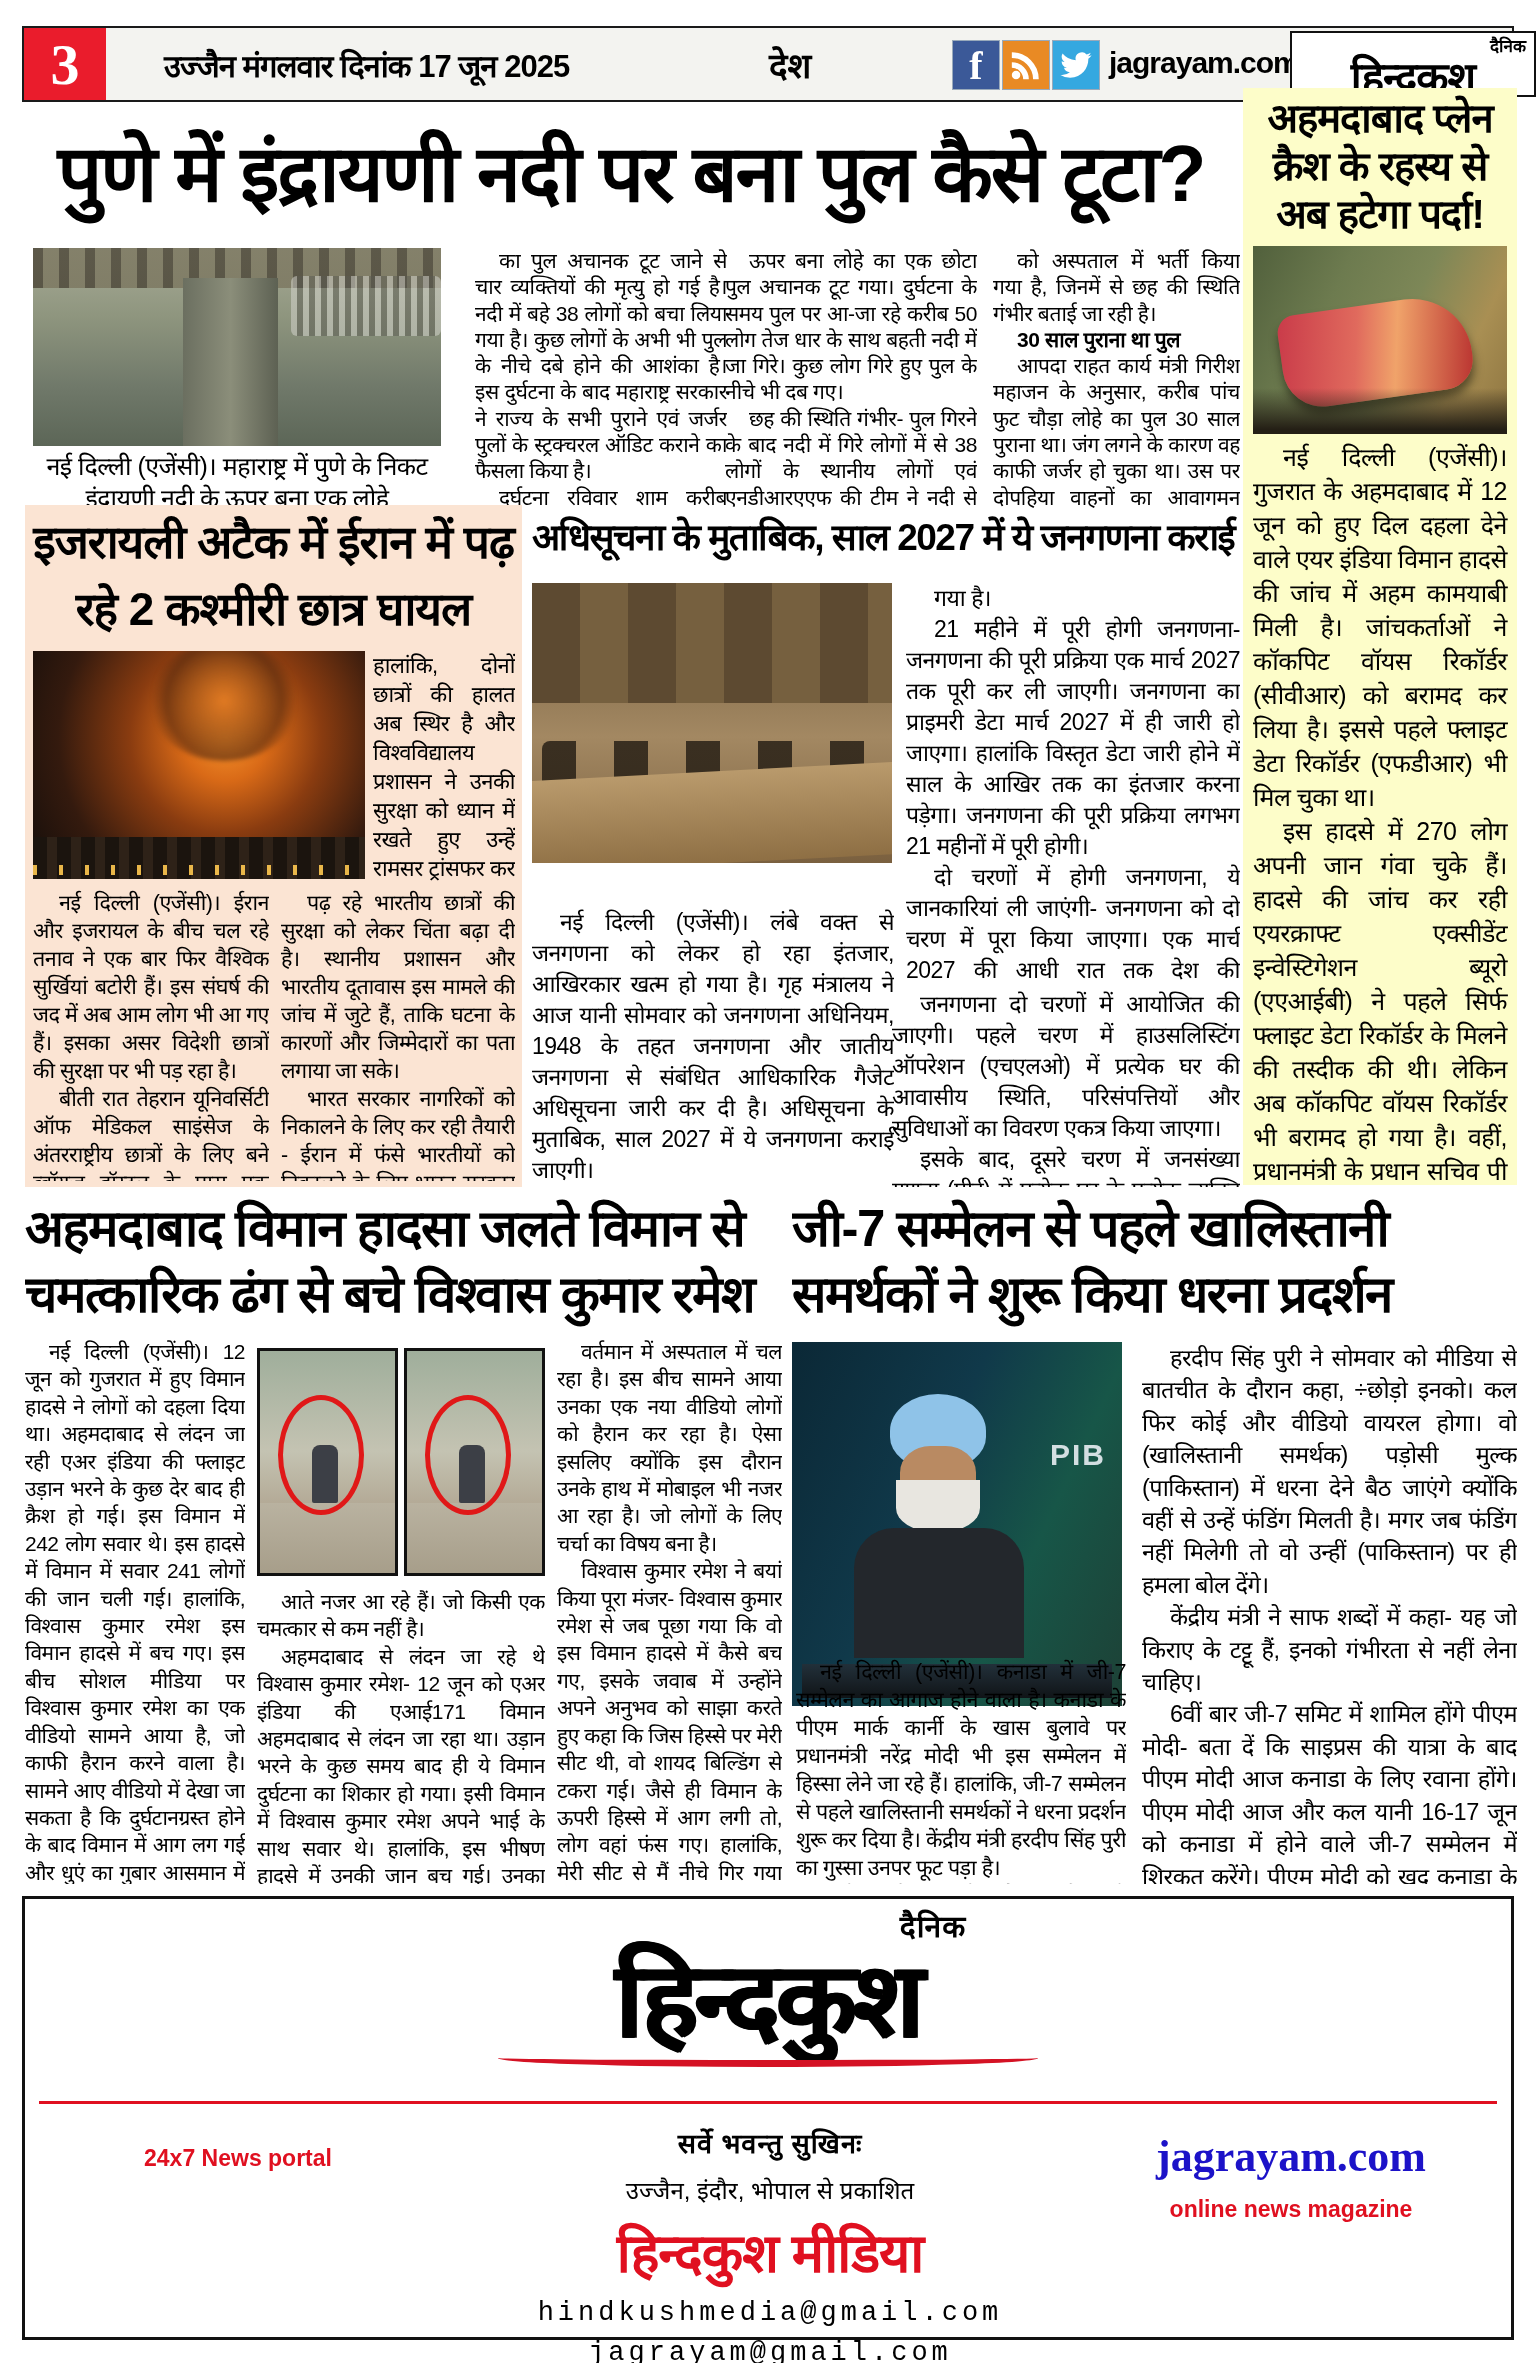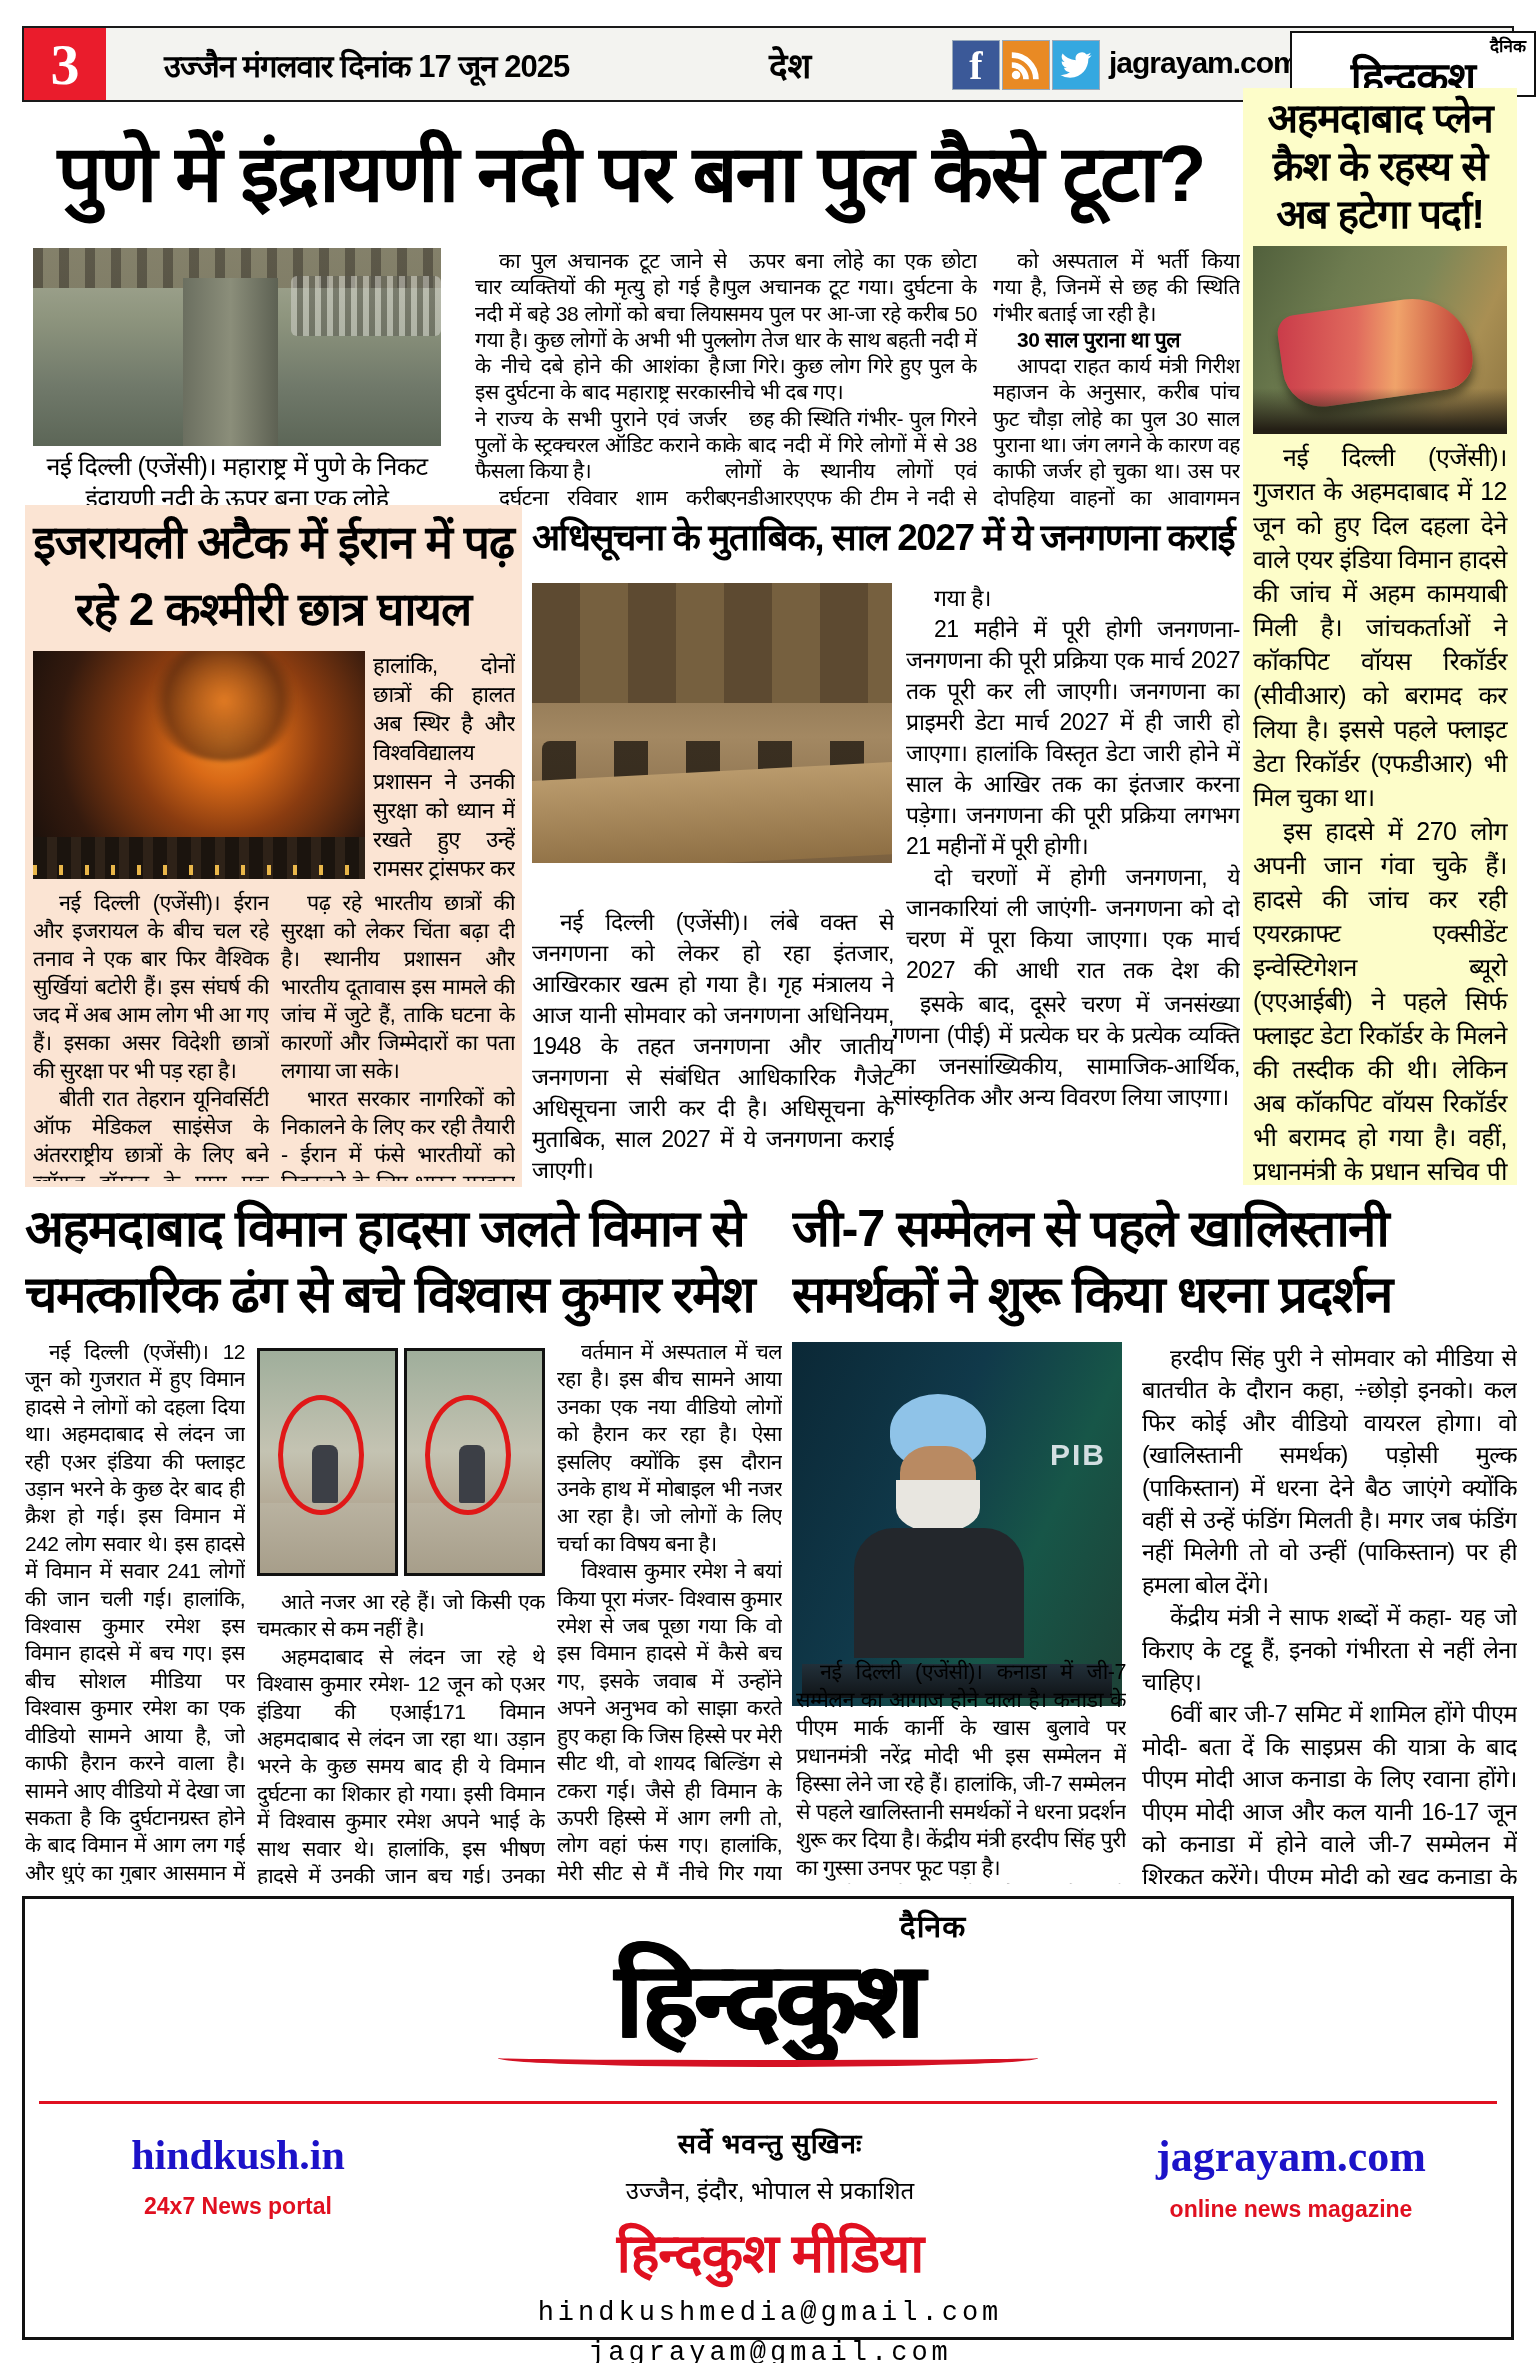--- a/index.html
+++ b/index.html
@@ -253,20 +253,21 @@
   <div id="census-left">
     <p>नई दिल्ली (एजेंसी)। लंबे वक्त से जनगणना को लेकर हो रहा इंतजार, आखिरकार खत्म हो गया है। गृह मंत्रालय ने आज यानी सोमवार को जनगणना अधिनियम, 1948 के तहत जनगणना और जातीय जनगणना से संबंधित आधिकारिक गैजेट अधिसूचना जारी कर दी है। अधिसूचना के मुताबिक, साल 2027 में ये जनगणना कराई जाएगी।</p>
     <p>देश के ज्यादातर राज्यों में जनगणना के लिए 1 मार्च 2027 की आधी रात की तारीख को आधार माना जाएगा। लेकिन, ठंडे और बर्फबारी वाले इलाकों जैसे जम्मू-कश्मीर के कुछ हिस्से, हिमाचल प्रदेश, लद्दाख और उत्तराखंड में यह तारीख 1 अक्टूबर 2026 तय की गई है। खराब मौसम के मद्देनजर ये फैसला लिया</p>
   </div>
   <div id="census-right">
     <p>गया है।</p>
     <p>21 महीने में पूरी होगी जनगणना- जनगणना की पूरी प्रक्रिया एक मार्च 2027 तक पूरी कर ली जाएगी। जनगणना का प्राइमरी डेटा मार्च 2027 में ही जारी हो जाएगा। हालांकि विस्तृत डेटा जारी होने में साल के आखिर तक का इंतजार करना पड़ेगा। जनगणना की पूरी प्रक्रिया लगभग 21 महीनों में पूरी होगी।</p>
     <p>दो चरणों में होगी जनगणना, ये जानकारियां ली जाएंगी- जनगणना को दो चरण में पूरा किया जाएगा। एक मार्च 2027 की आधी रात तक देश की जनसंख्या और सामाजिक स्थिति का जो भी आंकड़ा होगा, वही रिकॉर्ड में दर्ज किया जाएगा। इसी को आधार माना जाएगा।</p>
   </div>
   <div id="census-bottom">
+    <p>जनगणना दो चरणों में आयोजित की जाएगी। पहले चरण में हाउसलिस्टिंग ऑपरेशन (एचएलओ) में प्रत्येक घर की आवासीय स्थिति, परिसंपत्तियों और सुविधाओं का विवरण एकत्र किया जाएगा।</p>
     <p>इसके बाद, दूसरे चरण में जनसंख्या गणना (पीई) में प्रत्येक घर के प्रत्येक व्यक्ति का जनसांख्यिकीय, सामाजिक-आर्थिक, सांस्कृतिक और अन्य विवरण लिया जाएगा।</p>
   </div>
 </div>
 
 <div id="vishwas" class="abs">
   <h2>अहमदाबाद विमान हादसा जलते विमान से चमत्कारिक ढंग से बचे विश्वास कुमार रमेश</h2>
   <div id="vcol1">
     <p>नई दिल्ली (एजेंसी)। 12 जून को गुजरात में हुए विमान हादसे ने लोगों को दहला दिया था। अहमदाबाद से लंदन जा रही एअर इंडिया की फ्लाइट उड़ान भरने के कुछ देर बाद ही क्रैश हो गई। इस विमान में 242 लोग सवार थे। इस हादसे में विमान में सवार 241 लोगों की जान चली गई। हालांकि, विश्वास कुमार रमेश इस विमान हादसे में बच गए। इस बीच सोशल मीडिया पर विश्वास कुमार रमेश का एक वीडियो सामने आया है, जो काफी हैरान करने वाला है। सामने आए वीडियो में देखा जा सकता है कि दुर्घटानग्रस्त होने के बाद विमान में आग लग गई और धुएं का गुबार आसमान में दिखा। विमान में हुए विस्फोट के बीच से विश्वास कुमार रमेश बाहर</p>
   </div>
   <div id="vstills">
@@ -315,21 +316,20 @@
 </div>
 
 <div id="footer" class="abs">
   <div id="f-mast">
     <div class="d">दैनिक</div>
     <div class="m">हिन्दकुश</div>
   </div>
   <div class="swoosh abs" id="f-swoosh" style="left:50%;transform:translateX(-50%);top:150px;width:540px;height:18px;border-bottom:7px solid #d41224;border-radius:0 0 50% 50%;"></div>
   <div id="f-rule"></div>
   <div id="f-left">
-    <div class="url">hindkush.in</div>
     <div class="tag">24x7 News portal</div>
   </div>
   <div id="f-center">
     <div class="shloka">सर्वे भवन्तु सुखिनः</div>
     <div class="pub">उज्जैन, इंदौर, भोपाल से प्रकाशित</div>
     <div class="media">हिन्दकुश मीडिया</div>
     <div class="email">hindkushmedia@gmail.com</div>
     <div class="email">jagrayam@gmail.com</div>
   </div>
   <div id="f-right">

